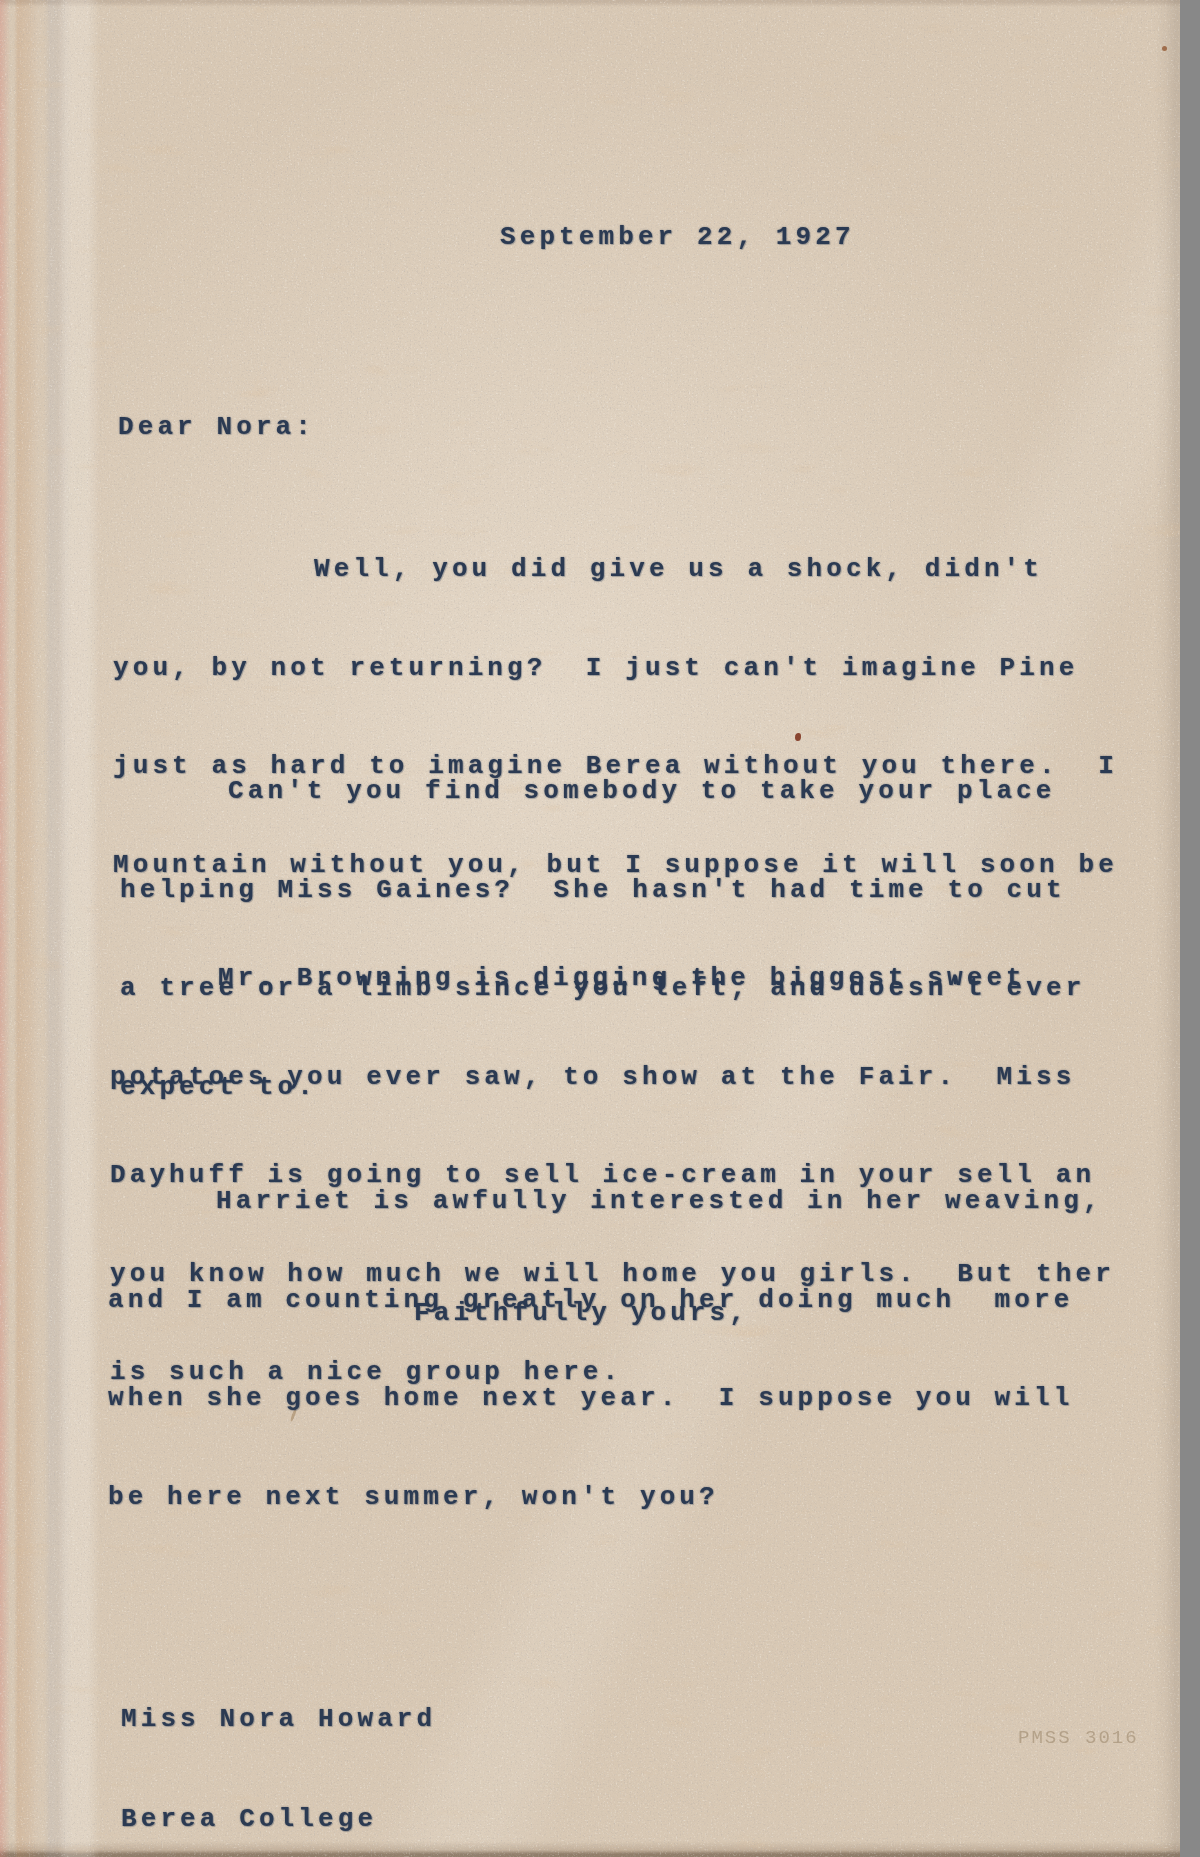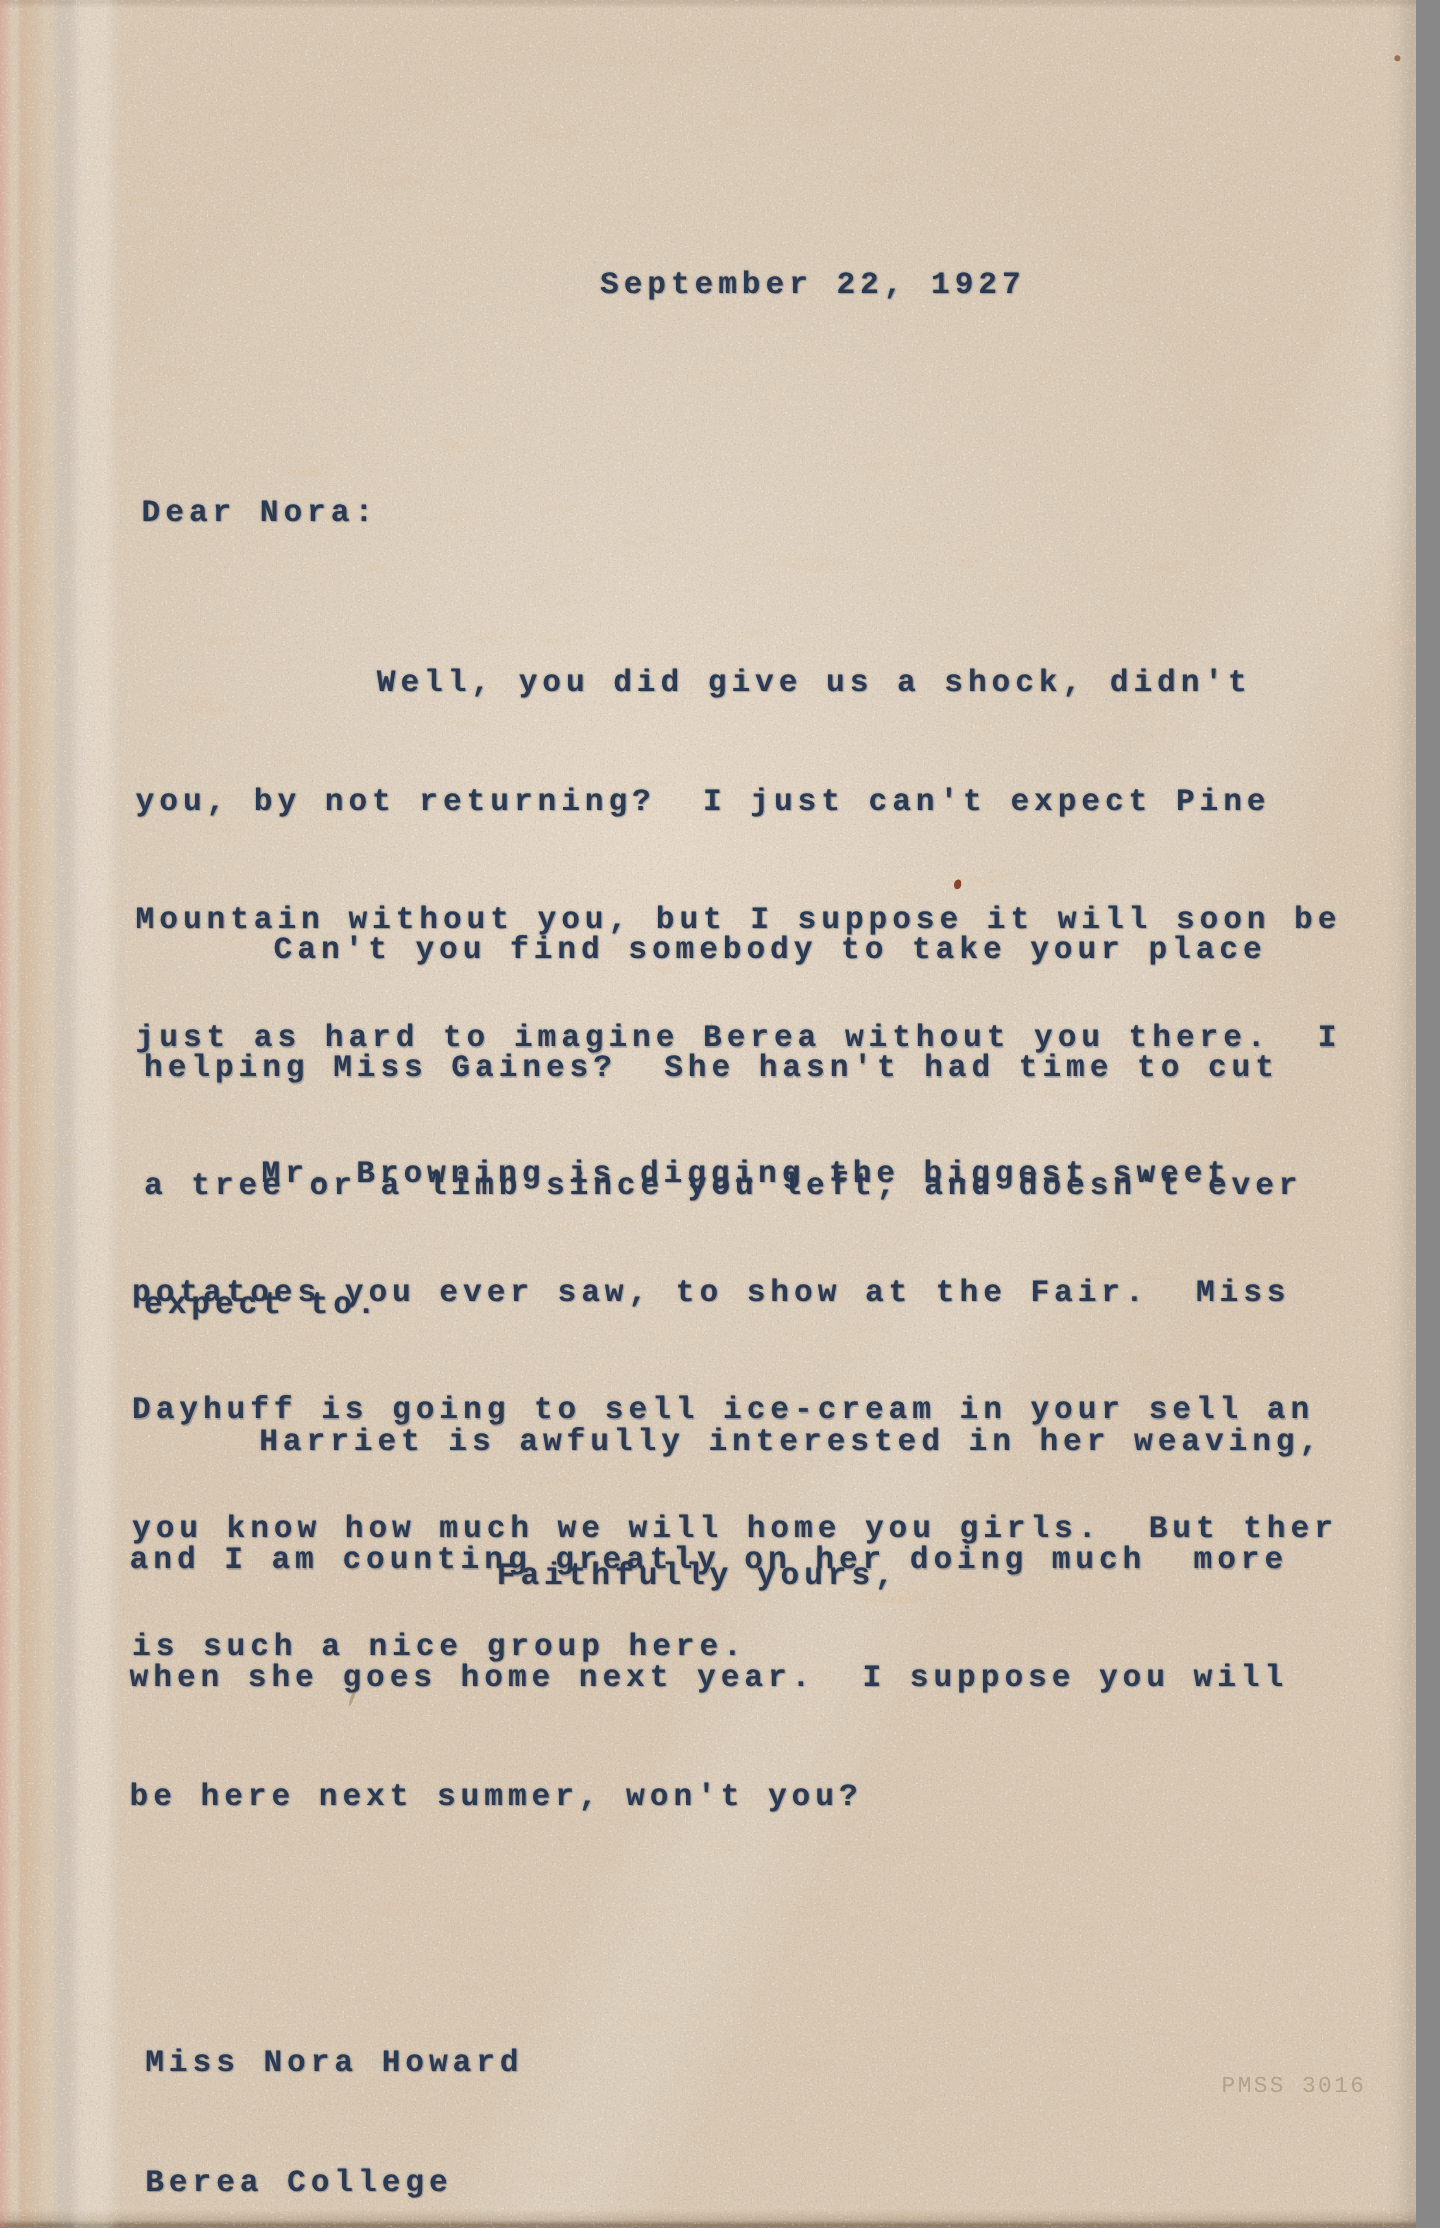--- a/index.html
+++ b/index.html
@@ -101,23 +101,23 @@
   <div class="speck speck-a"></div>
   <div class="speck speck-c"></div>
   <div class="speck speck-d"></div>
 
   <div class="ink date">September 22, 1927</div>
 
   <div class="ink salutation">Dear Nora:</div>
 
   <div class="ink para p1">
     <div class="ln first">Well, you did give us a shock, didn't</div>
-    <div class="ln">you, by not returning?  I just can't expect Pine</div>
+    <div class="ln">you, by not returning?  I just can't imagine Pine</div>
+    <div class="ln">just as hard to imagine Berea without you there.  I</div>
     <div class="ln">Mountain without you, but I suppose it will soon be</div>
-    <div class="ln">just as hard to imagine Berea without you there.  I</div>
   </div>
 
   <div class="ink para pind p2">
     <div class="ln first">Can't you find somebody to take your place</div>
     <div class="ln">helping Miss Gaines?  She hasn't had time to cut</div>
     <div class="ln">a tree or a limb since you left, and doesn't ever</div>
     <div class="ln">expect to.</div>
   </div>
 
   <div class="ink para pind p3">

